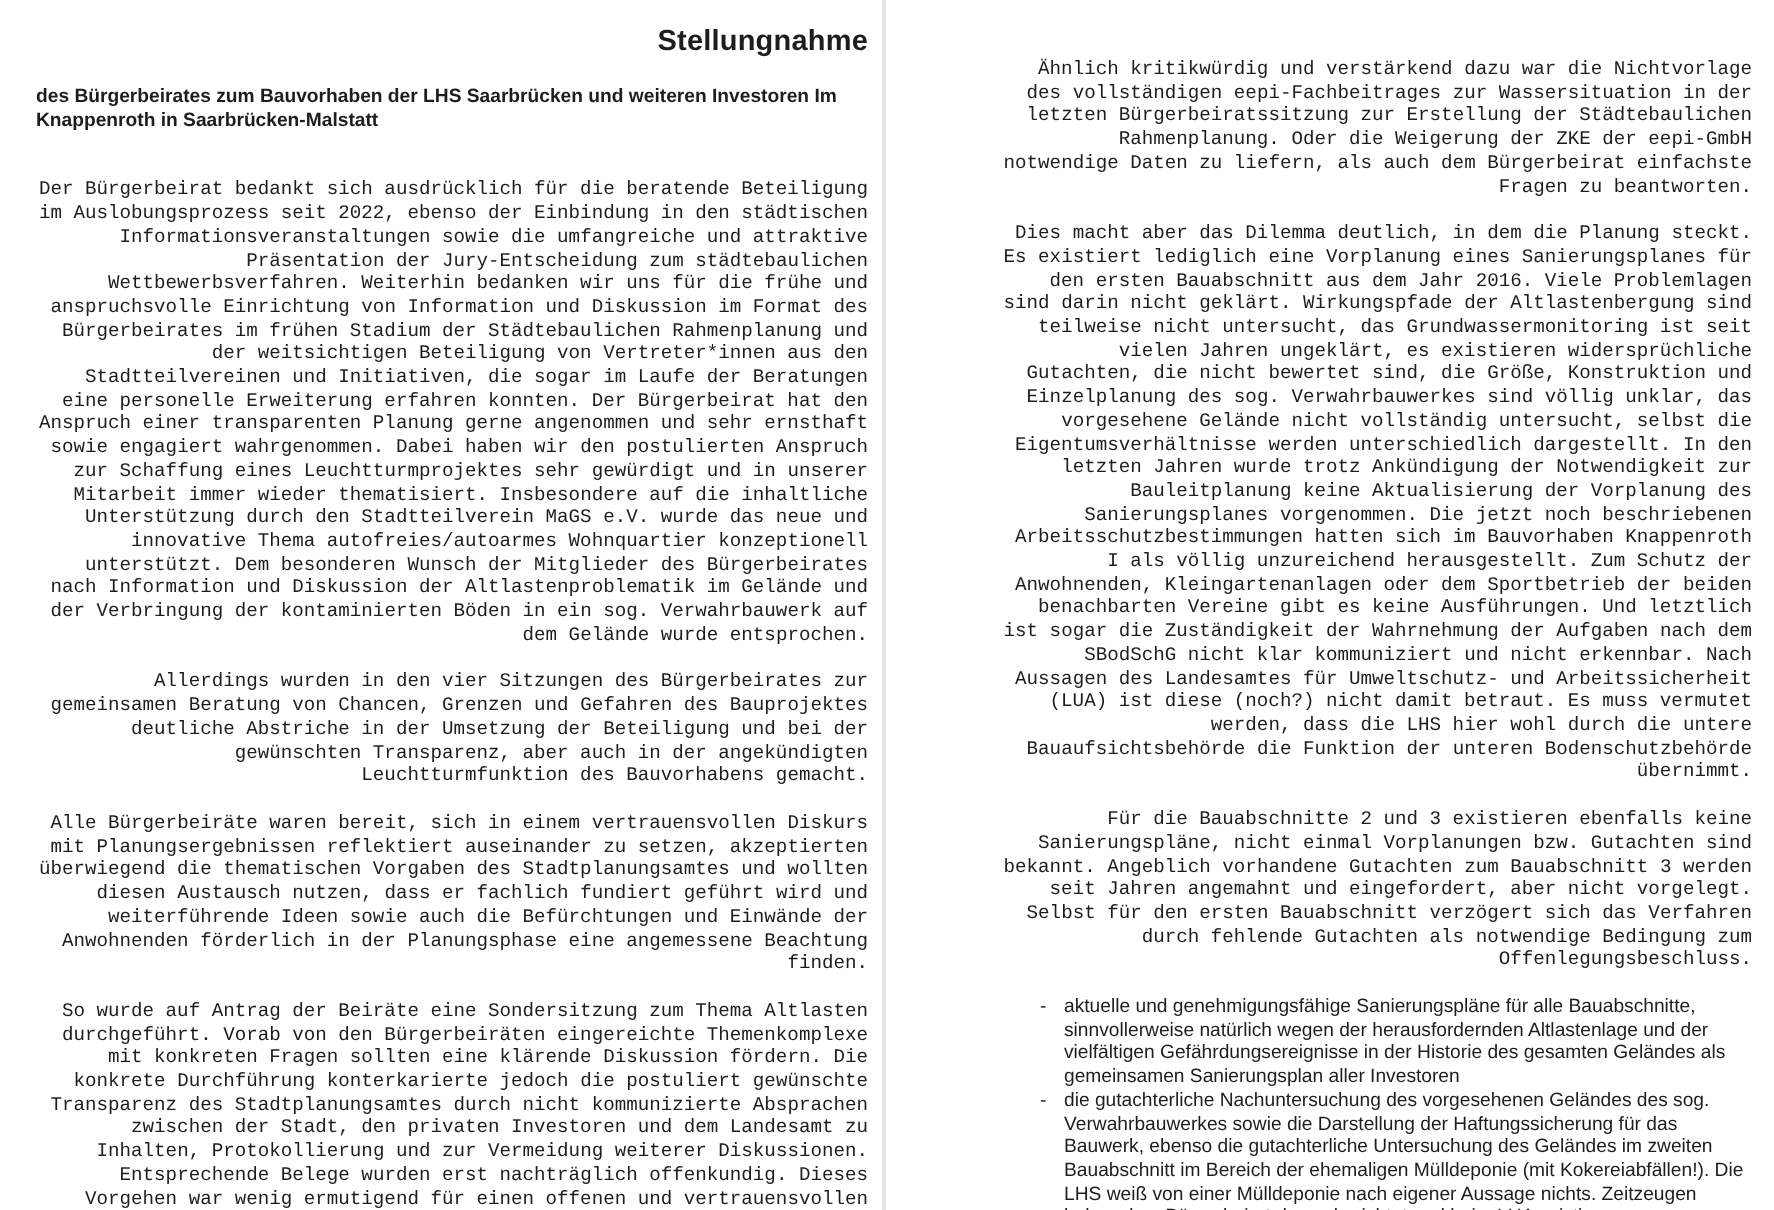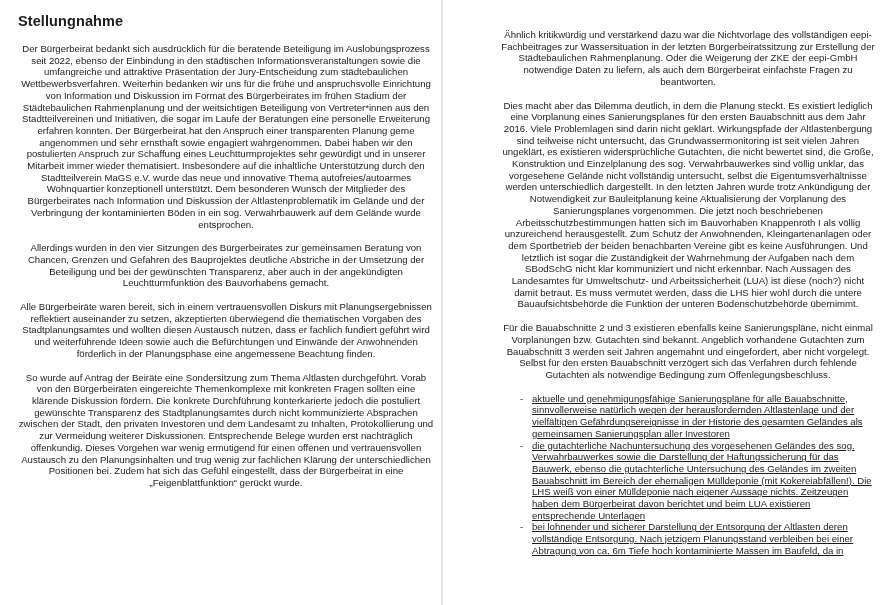--- a/index.html
+++ b/index.html
@@ -41,32 +41,34 @@
     left: 500px;
     width: 376px;
     padding-top: 29px;
   }
   .doc-title {
     font-size: 14.5px;
     font-weight: bold;
     letter-spacing: 0.1px;
     margin: 0 0 14px 0;
     line-height: 16px;
+    text-align: right;
   }
   .doc-subtitle {
     font-size: 9.6px;
     font-weight: bold;
     line-height: 11.7px;
     margin: 0 0 23px 0;
   }
   .para {
     font-size: 9.6px;
     line-height: 11.7px;
     margin: 0 0 12px 0;
-    text-align: center;
+    text-align: right;
+    font-family: Liberation Mono, monospace;
   }
   .para:last-child { margin-bottom: 0; }
   .fazit-intro {
     font-size: 9.6px;
     line-height: 11.7px;
     margin: 0;
   }
   .bullet-list {
     margin: 0;
   }
@@ -75,32 +77,32 @@
     font-size: 9.6px;
     line-height: 11.7px;
     padding-left: 20px;
   }
   .bullet-marker {
     flex: 0 0 12px;
     text-align: left;
   }
   .bullet-text {
     flex: 1 1 auto;
-    text-decoration: underline;
   }
 </style>
 </head>
 <body>
 
 <div class="spread">
 
   <div class="page-divider"></div>
 
   <div class="page page-left">
     <h1 class="doc-title">Stellungnahme</h1>
+    <h2 class="doc-subtitle">des Bürgerbeirates zum Bauvorhaben der LHS Saarbrücken und weiteren Investoren Im Knappenroth in Saarbrücken-Malstatt</h2>
     <p class="para">Der Bürgerbeirat bedankt sich ausdrücklich für die beratende Beteiligung im Auslobungsprozess seit 2022, ebenso der Einbindung in den städtischen Informationsveranstaltungen sowie die umfangreiche und attraktive Präsentation der Jury-Entscheidung zum städtebaulichen Wettbewerbsverfahren. Weiterhin bedanken wir uns für die frühe und anspruchsvolle Einrichtung von Information und Diskussion im Format des Bürgerbeirates im frühen Stadium der Städtebaulichen Rahmenplanung und der weitsichtigen Beteiligung von Vertreter*innen aus den Stadtteilvereinen und Initiativen, die sogar im Laufe der Beratungen eine personelle Erweiterung erfahren konnten. Der Bürgerbeirat hat den Anspruch einer transparenten Planung gerne angenommen und sehr ernsthaft sowie engagiert wahrgenommen. Dabei haben wir den postulierten Anspruch zur Schaffung eines Leuchtturmprojektes sehr gewürdigt und in unserer Mitarbeit immer wieder thematisiert. Insbesondere auf die inhaltliche Unterstützung durch den Stadtteilverein MaGS e.V. wurde das neue und innovative Thema autofreies/autoarmes Wohnquartier konzeptionell unterstützt. Dem besonderen Wunsch der Mitglieder des Bürgerbeirates nach Information und Diskussion der Altlastenproblematik im Gelände und der Verbringung der kontaminierten Böden in ein sog. Verwahrbauwerk auf dem Gelände wurde entsprochen.</p>
     <p class="para">Allerdings wurden in den vier Sitzungen des Bürgerbeirates zur gemeinsamen Beratung von Chancen, Grenzen und Gefahren des Bauprojektes deutliche Abstriche in der Umsetzung der Beteiligung und bei der gewünschten Transparenz, aber auch in der angekündigten Leuchtturmfunktion des Bauvorhabens gemacht.</p>
     <p class="para">Alle Bürgerbeiräte waren bereit, sich in einem vertrauensvollen Diskurs mit Planungsergebnissen reflektiert auseinander zu setzen, akzeptierten überwiegend die thematischen Vorgaben des Stadtplanungsamtes und wollten diesen Austausch nutzen, dass er fachlich fundiert geführt wird und weiterführende Ideen sowie auch die Befürchtungen und Einwände der Anwohnenden förderlich in der Planungsphase eine angemessene Beachtung finden.</p>
     <p class="para">So wurde auf Antrag der Beiräte eine Sondersitzung zum Thema Altlasten durchgeführt. Vorab von den Bürgerbeiräten eingereichte Themenkomplexe mit konkreten Fragen sollten eine klärende Diskussion fördern. Die konkrete Durchführung konterkarierte jedoch die postuliert gewünschte Transparenz des Stadtplanungsamtes durch nicht kommunizierte Absprachen zwischen der Stadt, den privaten Investoren und dem Landesamt zu Inhalten, Protokollierung und zur Vermeidung weiterer Diskussionen. Entsprechende Belege wurden erst nachträglich offenkundig. Dieses Vorgehen war wenig ermutigend für einen offenen und vertrauensvollen Austausch zu den Planungsinhalten und trug wenig zur fachlichen Klärung der unterschiedlichen Positionen bei. Zudem hat sich das Gefühl eingestellt, dass der Bürgerbeirat in eine „Feigenblattfunktion“ gerückt wurde.</p>
   </div>
 
   <div class="page page-right">
     <p class="para">Ähnlich kritikwürdig und verstärkend dazu war die Nichtvorlage des vollständigen eepi-Fachbeitrages zur Wassersituation in der letzten Bürgerbeiratssitzung zur Erstellung der Städtebaulichen Rahmenplanung. Oder die Weigerung der ZKE der eepi-GmbH notwendige Daten zu liefern, als auch dem Bürgerbeirat einfachste Fragen zu beantworten.</p>
     <p class="para">Dies macht aber das Dilemma deutlich, in dem die Planung steckt. Es existiert lediglich eine Vorplanung eines Sanierungsplanes für den ersten Bauabschnitt aus dem Jahr 2016. Viele Problemlagen sind darin nicht geklärt. Wirkungspfade der Altlastenbergung sind teilweise nicht untersucht, das Grundwassermonitoring ist seit vielen Jahren ungeklärt, es existieren widersprüchliche Gutachten, die nicht bewertet sind, die Größe, Konstruktion und Einzelplanung des sog. Verwahrbauwerkes sind völlig unklar, das vorgesehene Gelände nicht vollständig untersucht, selbst die Eigentumsverhältnisse werden unterschiedlich dargestellt. In den letzten Jahren wurde trotz Ankündigung der Notwendigkeit zur Bauleitplanung keine Aktualisierung der Vorplanung des Sanierungsplanes vorgenommen. Die jetzt noch beschriebenen Arbeitsschutzbestimmungen hatten sich im Bauvorhaben Knappenroth I als völlig unzureichend herausgestellt. Zum Schutz der Anwohnenden, Kleingartenanlagen oder dem Sportbetrieb der beiden benachbarten Vereine gibt es keine Ausführungen. Und letztlich ist sogar die Zuständigkeit der Wahrnehmung der Aufgaben nach dem SBodSchG nicht klar kommuniziert und nicht erkennbar. Nach Aussagen des Landesamtes für Umweltschutz- und Arbeitssicherheit (LUA) ist diese (noch?) nicht damit betraut. Es muss vermutet werden, dass die LHS hier wohl durch die untere Bauaufsichtsbehörde die Funktion der unteren Bodenschutzbehörde übernimmt.</p>
     <p class="para">Für die Bauabschnitte 2 und 3 existieren ebenfalls keine Sanierungspläne, nicht einmal Vorplanungen bzw. Gutachten sind bekannt. Angeblich vorhandene Gutachten zum Bauabschnitt 3 werden seit Jahren angemahnt und eingefordert, aber nicht vorgelegt. Selbst für den ersten Bauabschnitt verzögert sich das Verfahren durch fehlende Gutachten als notwendige Bedingung zum Offenlegungsbeschluss.</p>

